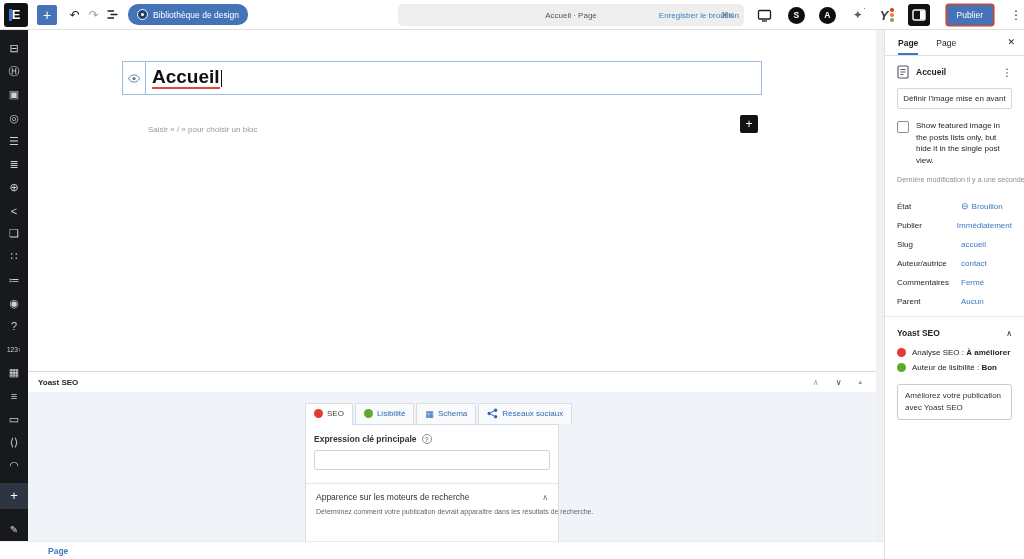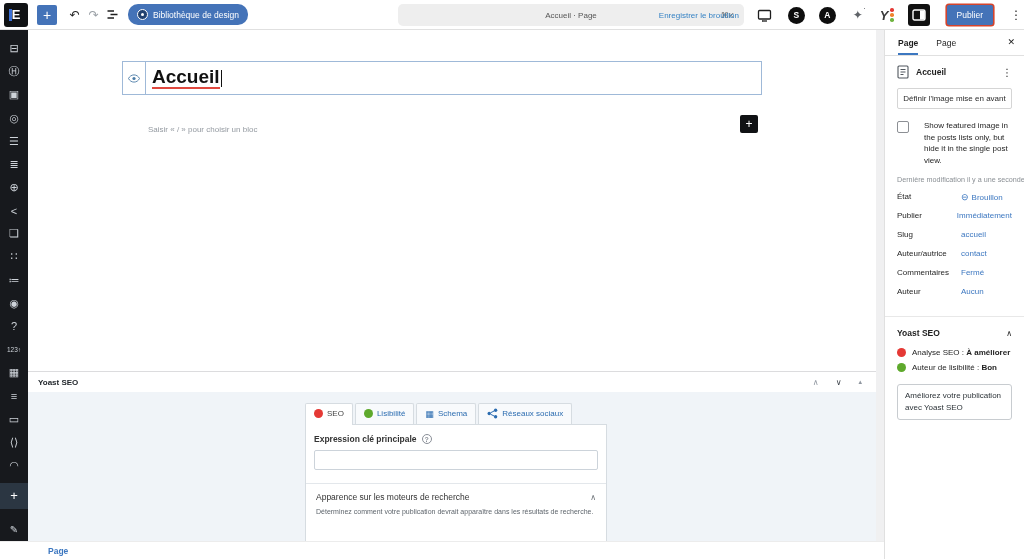--- a/index.html
+++ b/index.html
@@ -81,21 +81,21 @@
   .metabox-body { position:absolute; left:0; top:362px; width:848px; height:149px; background:#f0f4f8; overflow:hidden; }
   .yoast-tabs { position:absolute; left:277px; top:11px; display:flex; gap:2px; z-index:2; }
   .ytab { display:flex; align-items:center; gap:4px; padding:4px 8px 5px; font-size:8px;
     border:1px solid #d6dce1; border-bottom:none; border-radius:2px 2px 0 0; background:#f8fafc; color:#2b6cb0; cursor:pointer; }
   .ytab.active { background:#fff; color:#444; position:relative; }
   .ytab.active::after { content:""; position:absolute; left:0; right:0; bottom:-1px; height:1px; background:#fff; }
   .dot { width:9px; height:9px; border-radius:50%; display:inline-block; }
   .dot-red { background:#e53935; } .dot-green { background:#5ea92c; }
   .schema-glyph { color:#2b6cb0; font-size:9px; }
 
-  .yoast-panel { position:absolute; left:277px; top:32px; width:302px; height:130px;
+  .yoast-panel { position:absolute; left:277px; top:32px; width:254px; height:130px;
     background:#fff; border:1px solid #d6dce1; padding:9px 8px 0; }
   .kp-label-row { display:flex; align-items:center; gap:5px; font-size:8.5px; font-weight:bold; color:#333; }
   .help-badge { width:10px; height:10px; border-radius:50%; border:1px solid #8a8f98; color:#8a8f98;
     font-size:7px; font-weight:bold; display:flex; align-items:center; justify-content:center; cursor:pointer; }
   .kp-input { margin-top:6px; width:100%; height:20px; border:1px solid #ccd3da; border-radius:2px;
     font-size:9px; padding:0 5px; font-family:inherit; }
   .related-btn { margin-top:9px; padding:5px 8px; background:#fff; border:1px solid #b5bcc4;
     border-radius:3px; font-size:7.5px; color:#333; }
   .panel-divider { margin:13px -8px 0; border-top:1px solid #e3e7eb; }
   .appearance-row { display:flex; align-items:center; justify-content:space-between; padding:8px 2px 0;gap:8px; }
@@ -111,28 +111,28 @@
   .stab { display:flex; align-items:center; font-size:8.5px; color:#1e1e1e; position:relative; cursor:pointer; }
   .stab.active { font-weight:bold; }
   .stab.active::after { content:""; position:absolute; left:0; right:0; bottom:0; height:2.5px; background:#3c77c0; }
   .settings-close { position:absolute; right:9px; top:7px; font-size:9px; color:#1e1e1e; }
   .settings-inner { padding:9px 12px 0; }
   .post-card { display:flex; align-items:center; gap:7px; }
   .post-card-title { font-size:8.5px; font-weight:bold; }
   .post-card .kebab2 { margin-left:auto; font-size:10px; cursor:pointer; }
   .featured-btn { margin-top:9px; width:100%; height:21px; background:#fff; border:1px solid #d5d5d5;
     border-radius:2px; font-size:8px; color:#2c2c2c; }
-  .check-row { margin-top:11px; display:flex; gap:15px; align-items:flex-start; }
+  .check-row { margin-top:11px; display:flex; gap:7px; align-items:flex-start; }
   .checkbox { width:12px; height:12px; border:1px solid #8c8f94; border-radius:2px; background:#fff;
     flex-shrink:0; margin-top:1px; cursor:pointer; }
   .check-label { font-size:8px; line-height:1.45; color:#1e1e1e; }
   .muted { margin-top:9px; font-size:7.2px; color:#8a8f94; white-space:nowrap; }
   .divider { margin:10px -12px 0; border-top:1px solid #e8e8e8; }
   .rows { margin-top:8px; }
-  .srow { display:flex; align-items:flex-start; height:19px; }
+  .srow { display:flex; align-items:flex-end; height:19px; }
   .srow .lbl { width:64px; color:#1e1e1e; }
   .srow .val { color:#3c77c0; cursor:pointer; display:flex; align-items:center; gap:3px; }
   .draft-glyph { font-size:9px; }
   .yoast-side-header { margin-top:11px; display:flex; align-items:center; justify-content:space-between; }
   .yoast-side-title { font-size:8.5px; font-weight:bold; }
   .yoast-chev { font-size:8px; color:#1e1e1e; cursor:pointer; }
   .analysis { margin-top:10px; display:flex; align-items:center; gap:6px; }
   .analysis + .analysis { margin-top:6px; }
   .a-dot { width:9px; height:9px; border-radius:50%; flex-shrink:0; }
   .improve-box { margin-top:12px; border:1px solid #c8ccd0; border-radius:3px; padding:5px 7px;
@@ -363,21 +363,21 @@
             <span>contact</span>
           </span>
         </div>
         <div class="srow">
           <span class="lbl">Commentaires</span>
           <span class="val">
             <span>Fermé</span>
           </span>
         </div>
         <div class="srow">
-          <span class="lbl">Auteur</span>
+          <span class="lbl">Parent</span>
           <span class="val">
             <span>Aucun</span>
           </span>
         </div>
       </div>
 
       <div class="divider"></div>
 
       <div class="yoast-side-header">
         <span class="yoast-side-title">Yoast SEO</span>

